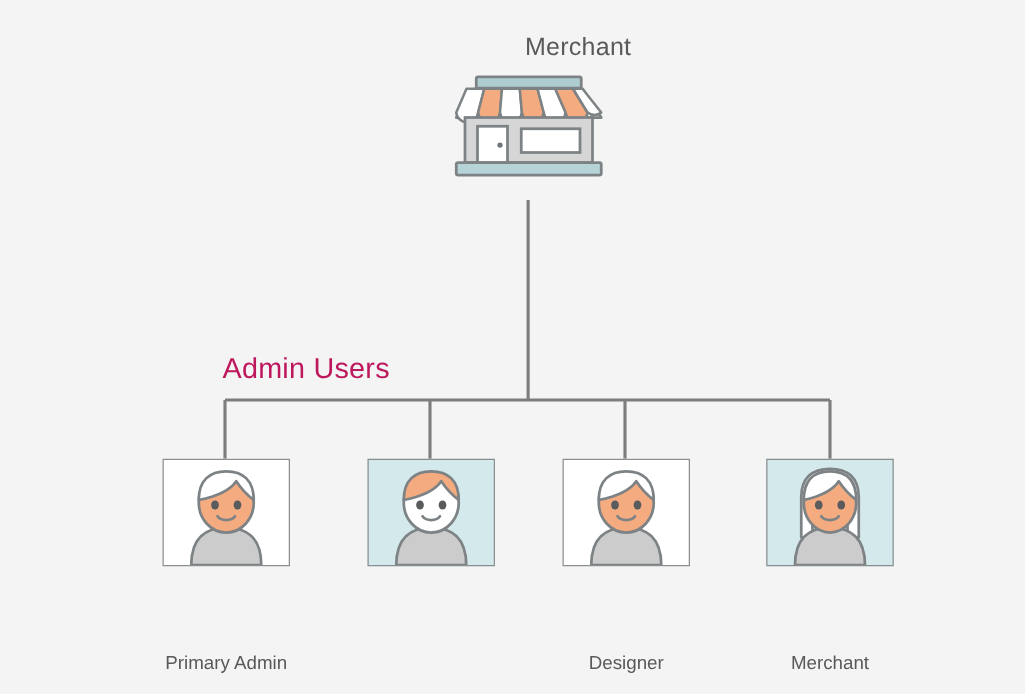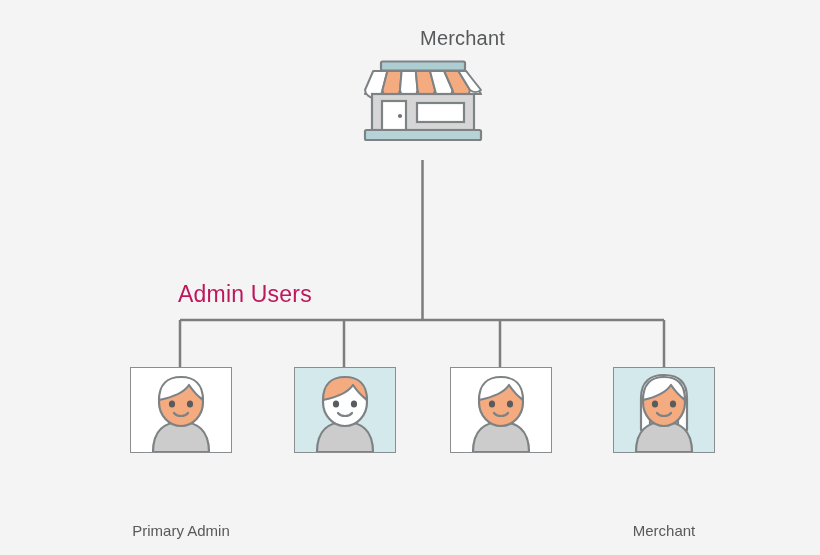--- a/index.html
+++ b/index.html
@@ -174,20 +174,21 @@
   <div class="leaf-card bg-white" style="left:450px">
     <svg width="100" height="84" viewBox="0 0 100 84">
       <path d="M22 84 C22 62 34 54 50 54 C66 54 78 62 78 84 Z" fill="#cccccc" stroke="#7d8285" stroke-width="2.2" stroke-linejoin="round"></path>
       <ellipse cx="50" cy="34" rx="22" ry="24" fill="#f4ab80" stroke="#7d8285" stroke-width="2.2"></ellipse>
       <path d="M28 32 C28 16 37 9 50 9 C63 9 72 16 72 32 C72 32 64 26 58 17 C52 26 38 30 28 32 Z" fill="#ffffff" stroke="#7d8285" stroke-width="2.2" stroke-linejoin="round"></path>
       <ellipse cx="41" cy="36" rx="3.1" ry="3.6" fill="#595b5d"></ellipse>
       <ellipse cx="59" cy="36" rx="3.1" ry="3.6" fill="#595b5d"></ellipse>
       <path d="M43 45 C46 49 54 49 57 45" fill="none" stroke="#7d8285" stroke-width="2.2" stroke-linecap="round"></path>
     </svg>
   </div>
+  <div class="leaf-label" style="left:386px">Designer</div>
 
   <div class="leaf-card bg-blue" style="left:613px">
     <svg width="100" height="84" viewBox="0 0 100 84">
 
       <path d="M27 30 C27 14 36 7 50 7 C64 7 73 14 73 30 L73 62 L64 62 L64 34 L36 34 L36 62 L27 62 Z" fill="#ffffff" stroke="#7d8285" stroke-width="2.2" stroke-linejoin="round"></path>
 
       <path d="M22 84 C22 62 34 54 50 54 C66 54 78 62 78 84 Z" fill="#cccccc" stroke="#7d8285" stroke-width="2.2" stroke-linejoin="round"></path>
 
       <ellipse cx="50" cy="34" rx="21" ry="24" fill="#f4ab80" stroke="#7d8285" stroke-width="2.2"></ellipse>
 

